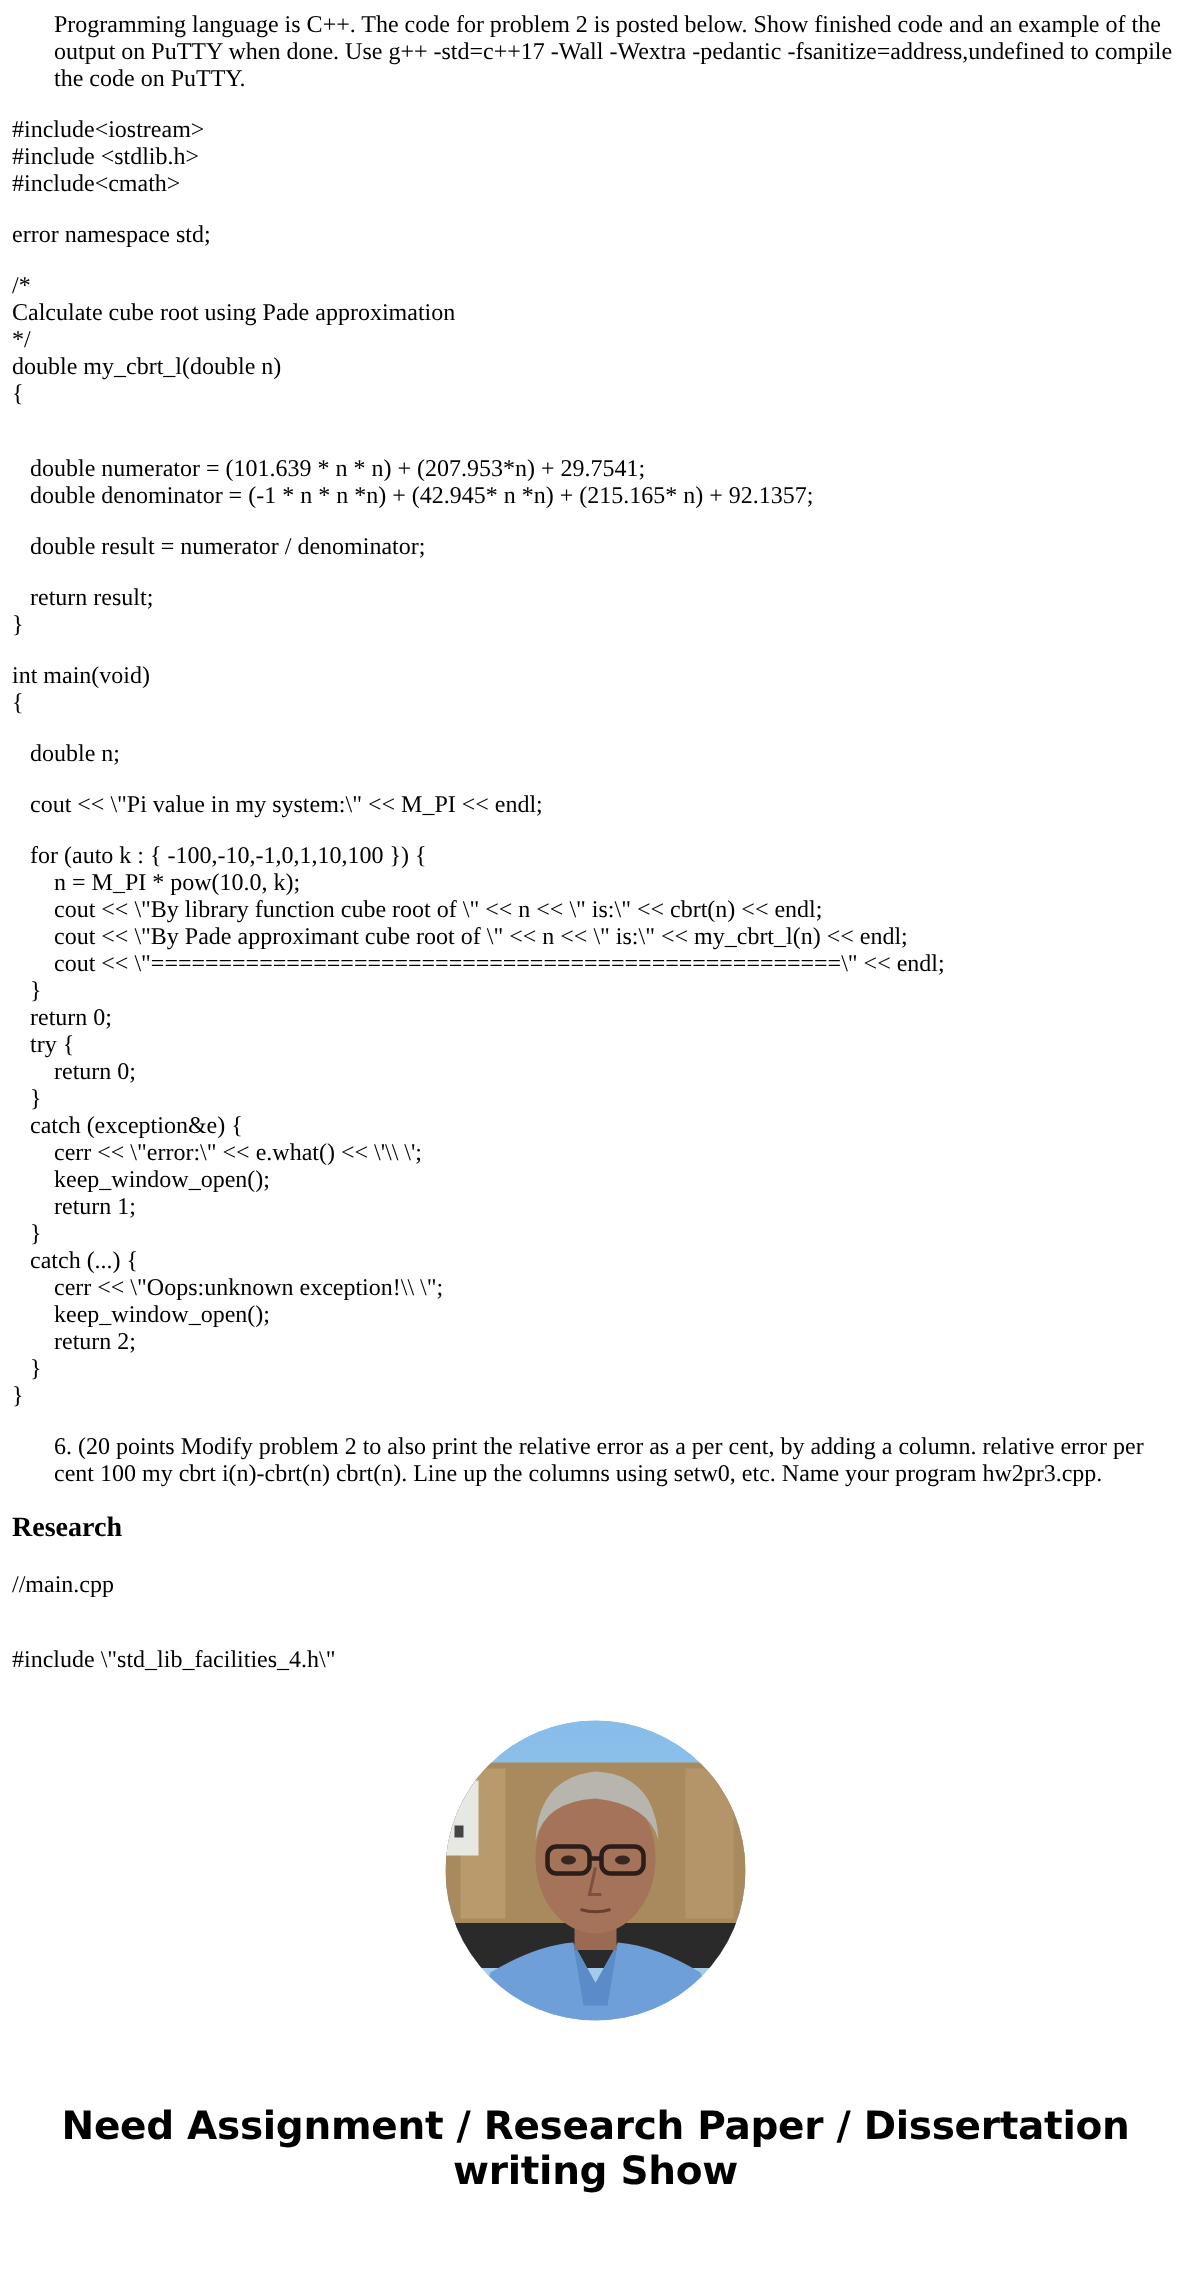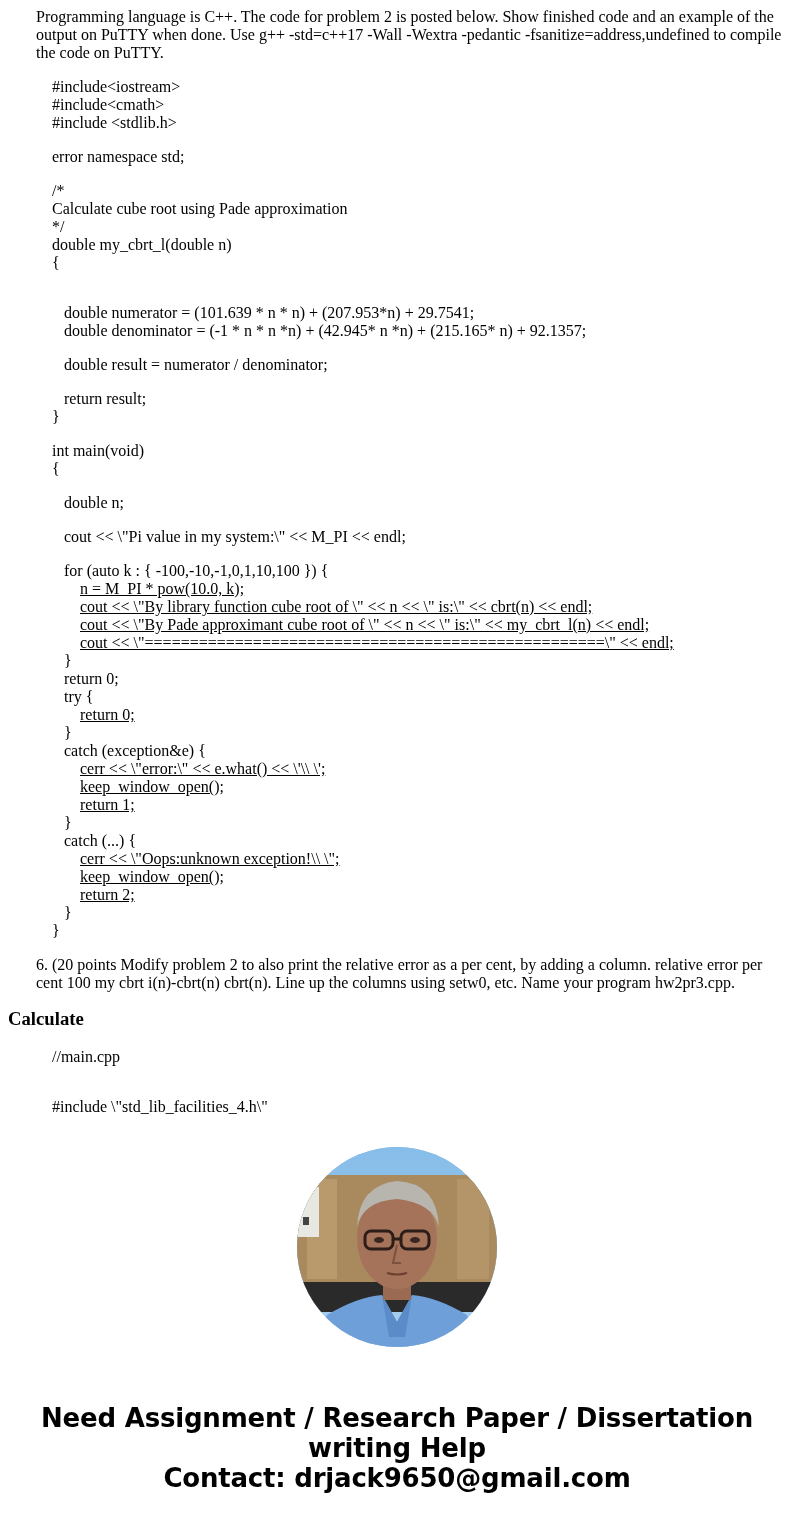--- a/index.html
+++ b/index.html
@@ -7,24 +7,24 @@
     width: 794px;
     min-height: 1523px;
     font-family: "Liberation Serif", serif;
     font-size: 16px;
     line-height: 18px;
     color: #000000;
     position: relative;
   }
   .content { padding: 8px 8px 0 8px; }
   p { margin: 0 0 16px 0; }
-  .ln { display: block; white-space: pre; margin-left: 44px; }
+  .ln { display: block; white-space: pre; }
   .wrap { white-space: normal; margin-left: 28px; }
   .i1 { padding-left: 12px; }
-  .i2 { padding-left: 28px; text-decoration: underline; }
+  .i2 { padding-left: 28px; }
   h3 {
     font-size: 18.7px;
     font-weight: bold;
     margin: 0 0 18px 0;
     line-height: 22px;
   }
   .gap { height: 16px; }
   .avatar-wrap {
     width: 100%;
     display: flex;
@@ -54,22 +54,22 @@
 </style>
 </head>
 <body>
 
 <div class="content">
 
   <p class="wrap">Programming language is C++. The code for problem 2 is posted below. Show finished code and an example of the output on PuTTY when done. Use g++ -std=c++17 -Wall -Wextra -pedantic -fsanitize=address,undefined to compile the code on PuTTY.</p>
 
   <p>
     <span class="ln">#include&lt;iostream&gt;</span>
+    <span class="ln">#include &lt;stdlib.h&gt;</span>
     <span class="ln">#include&lt;cmath&gt;</span>
-    <span class="ln">#include &lt;stdlib.h&gt;</span>
   </p>
 
   <p>
     <span class="ln">error namespace std;</span>
   </p>
 
   <p>
     <span class="ln">/*</span>
     <span class="ln">Calculate cube root using Pade approximation</span>
     <span class="ln">*/</span>
@@ -125,21 +125,21 @@
     <span class="ln i1">catch (...) {</span>
     <span class="ln i2">cerr &lt;&lt; \"Oops:unknown exception!\\ \";</span>
     <span class="ln i2">keep_window_open();</span>
     <span class="ln i2">return 2;</span>
     <span class="ln i1">}</span>
     <span class="ln">}</span>
   </p>
 
   <p class="wrap">6. (20 points Modify problem 2 to also print the relative error as a per cent, by adding a column. relative error per cent 100 my cbrt i(n)-cbrt(n) cbrt(n). Line up the columns using setw0, etc. Name your program hw2pr3.cpp.</p>
 
-  <h3>Calculate</h3>
+  <h3>Research</h3>
 
   <p>
     <span class="ln">//main.cpp</span>
   </p>
 
   <div class="gap"></div>
 
   <p>
     <span class="ln">#include \"std_lib_facilities_4.h\"</span>
   </p>
@@ -182,15 +182,14 @@
         <path d="M100 98 L96 116 L104 116" fill="none" stroke="#7d5140" stroke-width="2"></path>
         <path d="M90 126 Q100 129 110 126" fill="none" stroke="#6b3f30" stroke-width="2"></path>
       </svg>
     </div>
   </div>
 
 </div>
 
 <div class="promo">
   <div>Need Assignment / Research Paper / Dissertation</div>
-  <div>writing Help</div>
-  <div>Contact: drjack9650@gmail.com</div>
+  <div>writing Show</div>
 </div>
 
 </body></html>

